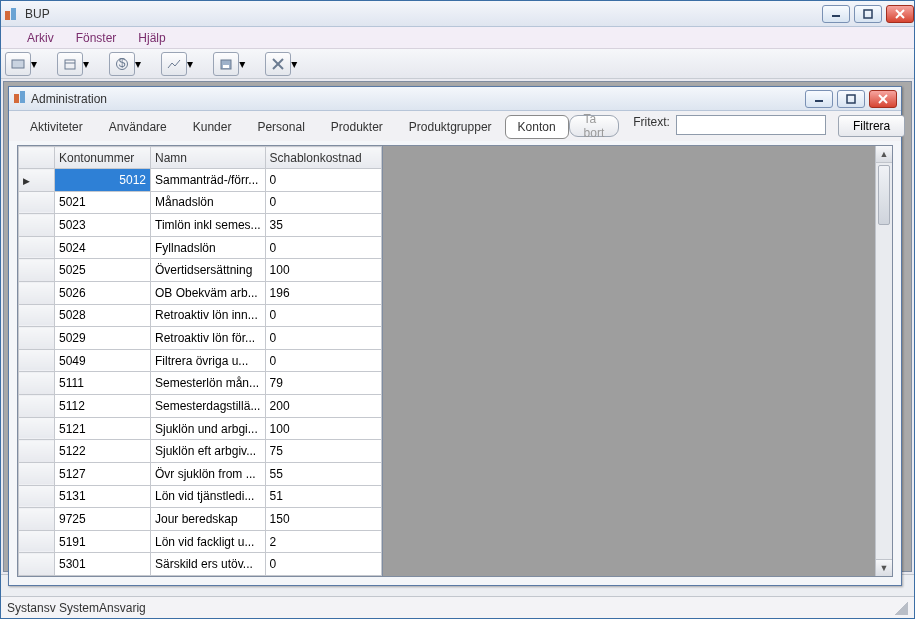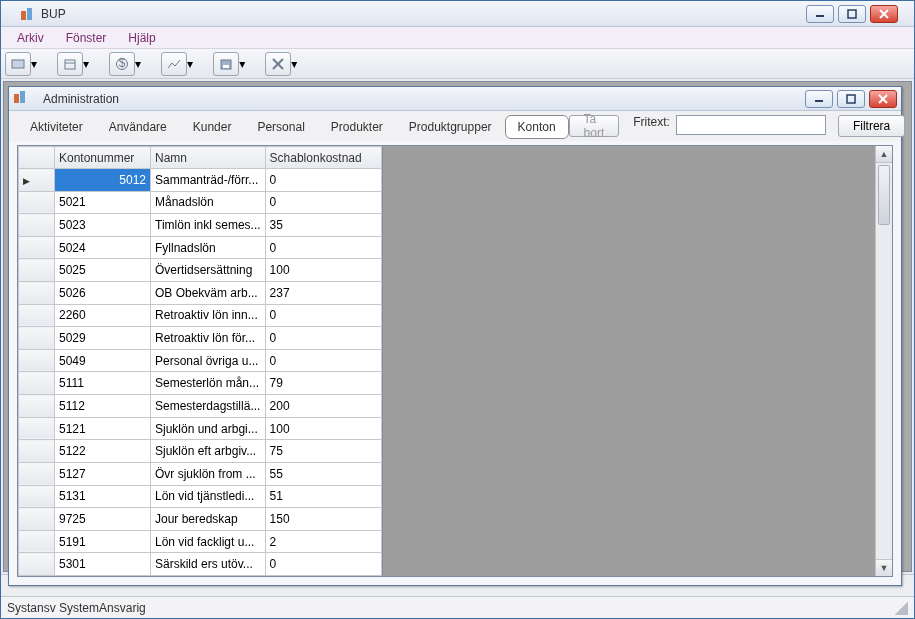--- a/index.html
+++ b/index.html
@@ -1,49 +1,49 @@
 <!DOCTYPE html>
 <html><head>
 <meta charset="utf-8">
 <style>
   * { box-sizing: border-box; font-family: "Segoe UI", Tahoma, sans-serif; font-size: 12px; }
   body { margin:0; background:#fff; width:915px; height:619px; overflow:hidden; }
 
   
   .outer-window { width:915px; height:619px; border:1px solid #3b6ea5; display:flex; flex-direction:column; background:#eaeaf0; }
-  .titlebar { height:26px; background:linear-gradient(#f4f6fb,#dfe5f0); display:flex; align-items:center; padding:0 16px; border-bottom:1px solid #b7c5d8; }
+  .titlebar { height:26px; background:linear-gradient(#f4f6fb,#dfe5f0); display:flex; align-items:center; padding:0 0; border-bottom:1px solid #b7c5d8; }
   .titlebar .app-icon { width:16px; height:16px; margin:0 6px 0 2px; display:flex; align-items:center; justify-content:center; }
   .titlebar .title { color:#333; flex:0 0 auto; }
   .titlebar .spacer { flex:1; }
   .winbtns { display:flex; gap:4px; }
   .winbtn { width:28px; height:18px; border:1px solid #7a91b4; border-radius:3px; background:linear-gradient(#f8fbff,#d8e4f2); display:flex; align-items:center; justify-content:center; color:#2a3f5f; }
   .winbtn.close { background:linear-gradient(#f7a5a0,#d64532); border-color:#a32e1e; color:#fff; }
   .winbtn svg { display:block; }
 
-  .menubar { height:22px; background:#f3eef7; display:flex; align-items:center; padding:0 6px; gap:2px; border-bottom:1px solid #d7d2dd; }
+  .menubar { height:22px; background:#f3eef7; display:flex; align-items:center; padding:0 16px; gap:2px; border-bottom:1px solid #d7d2dd; }
   .menubar .menuitem { padding:2px 10px; color:#7a2d6d; cursor:default; }
 
   .toolbar { height:30px; background:linear-gradient(#f6f7fa,#e6e8ee); border-bottom:1px solid #c8ccd3; display:flex; align-items:center; padding:0 4px; gap:2px; }
   .tbtn { width:26px; height:24px; border:1px solid #9aa4b5; border-radius:3px; background:linear-gradient(#fdfdfe,#e3e6ec); display:flex; align-items:center; justify-content:center; position:relative; color:#555; }
   .tbtn-wrap { display:flex; align-items:center; margin-right:8px; padding-right:10px; }
 
   .mdi-area { flex:1; background:#a9a9a9; position:relative; border:1px solid #7f8ca0; margin:2px; }
 
   
   .inner-window { position:absolute; left:4px; top:4px; width:894px; height:500px; border:1px solid #5a7aa5; background:#f4f6f9; box-shadow:1px 1px 2px rgba(0,0,0,.3); display:flex; flex-direction:column; }
   .inner-titlebar { height:24px; background:linear-gradient(#f4f7fb,#dde5f0); display:flex; align-items:center; padding:0 4px; border-bottom:1px solid #b7c5d8; }
-  .inner-titlebar .title { color:#333; margin-left:16px; }
+  .inner-titlebar .title { color:#333; margin-left:4px; }
   .inner-winbtns { margin-left:auto; display:flex; gap:4px; }
 
   .tabbar { height:30px; display:flex; align-items:flex-start; padding:4px 8px; gap:0; background:#f1f1f4; }
   .tab { padding:4px 12px; color:#333; cursor:default; border:1px solid transparent; }
   .tab.active { border:1px solid #8a8a8a; background:#fff; border-radius:6px; }
   .tabbar .gap { width:18px; }
   .btn { height:22px; border:1px solid #9da6b3; background:linear-gradient(#fefefe,#e6e8ed); border-radius:3px; padding:0 14px; display:flex; align-items:center; cursor:default; }
-  .btn.disabled { color:#9a9a9a; }
+  .btn.disabled { color:#9a9a9a;border-radius:9px; }
   .fritext-label { margin-left:14px; margin-right:6px; color:#333; }
   .fritext-input { width:150px; height:20px; border:1px solid #8f9bab; padding:0 4px; background:#fff; }
   .filter-btn { margin-left:12px; width:72px; justify-content:center; }
 
   .grid-wrap { flex:1; margin:4px 8px 8px 8px; border:1px solid #7f8ca0; background:#15803d; display:flex; flex-direction:column; position:relative; }
   .grid-inner { display:flex; flex:1; overflow:hidden; }
   .grid-table { background:#fff; border-collapse:collapse; table-layout:fixed; }
   .grid-table th, .grid-table td { border:1px solid #c5c8ce; height:22px; padding:0 4px; overflow:hidden; white-space:nowrap; text-overflow:ellipsis; text-align:left; font-weight:normal; }
   .grid-table th { background:linear-gradient(#f6f7f9,#e7e9ee); color:#333;}
   .rowhdr { width:36px; background:linear-gradient(#f6f7f9,#e7e9ee); text-align:center; }
@@ -246,38 +246,38 @@
                 <tr>
                   <td class="rowhdr"></td>
                   <td class="col-k">5025</td>
                   <td class="col-n">Övertidsersättning</td>
                   <td class="col-s">100</td>
                 </tr>
                 <tr>
                   <td class="rowhdr"></td>
                   <td class="col-k">5026</td>
                   <td class="col-n">OB Obekväm arb...</td>
-                  <td class="col-s">237</td>
-                </tr>
-                <tr>
-                  <td class="rowhdr"></td>
-                  <td class="col-k">2260</td>
+                  <td class="col-s">196</td>
+                </tr>
+                <tr>
+                  <td class="rowhdr"></td>
+                  <td class="col-k">5028</td>
                   <td class="col-n">Retroaktiv lön inn...</td>
                   <td class="col-s">0</td>
                 </tr>
                 <tr>
                   <td class="rowhdr"></td>
                   <td class="col-k">5029</td>
                   <td class="col-n">Retroaktiv lön för...</td>
                   <td class="col-s">0</td>
                 </tr>
                 <tr>
                   <td class="rowhdr"></td>
                   <td class="col-k">5049</td>
-                  <td class="col-n">Personal övriga u...</td>
+                  <td class="col-n">Filtrera övriga u...</td>
                   <td class="col-s">0</td>
                 </tr>
                 <tr>
                   <td class="rowhdr"></td>
                   <td class="col-k">5111</td>
                   <td class="col-n">Semesterlön mån...</td>
                   <td class="col-s">79</td>
                 </tr>
                 <tr>
                   <td class="rowhdr"></td>

